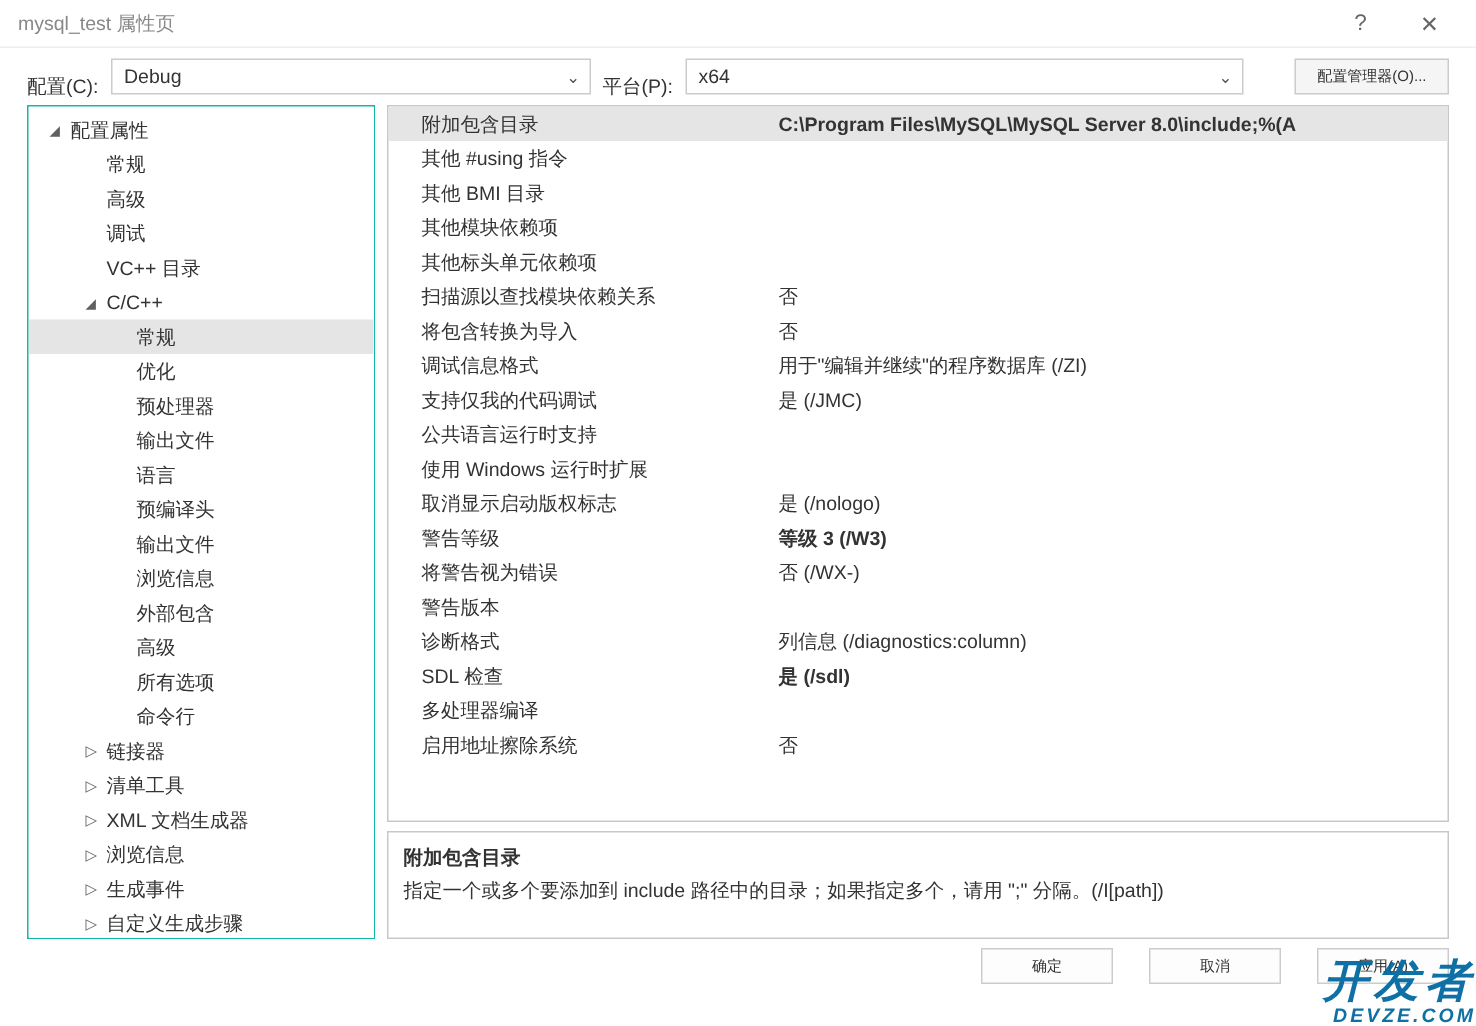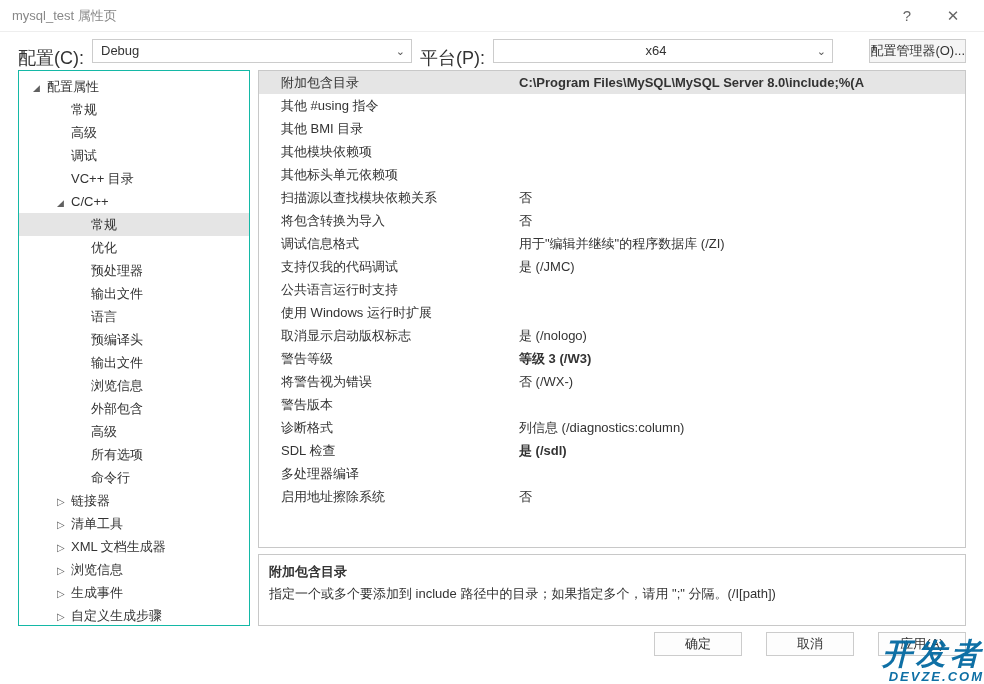--- a/index.html
+++ b/index.html
@@ -33,48 +33,48 @@
       font-size: 15px;
     }
     .toolbar {
       height: 38px;
       display: flex;
       align-items: center;
       padding: 0 18px;
       gap: 8px;
       border-bottom: 1px solid #fff;
     }
-    .toolbar label { font-size: 18px; color: #333; margin-top: 15px; }
+    .toolbar label { font-size: 13px; color: #333; margin-top: 15px; }
     .combo {
       height: 24px;
       border: 1px solid #ccc;
       background: #fff;
       padding: 0 22px 0 8px;
       display: flex;
       align-items: center;
       position: relative;
       font-size: 13px;
     }
     .combo .chev {
       position: absolute;
       right: 6px;
       top: 5px;
       font-size: 11px;
       color: #555;
     }
     .combo.config { width: 320px; }
-    .combo.platform { width: 340px; justify-content: center; }
+    .combo.platform { width: 372px; }
     .btn {
       height: 24px;
       border: 1px solid #ccc;
       background: #f5f5f5;
-      padding: 0 0;
-      display: flex;
-      align-items: center;
-      font-size: 13px;
+      padding: 0 14px;
+      display: flex;
+      align-items: center;
+      font-size: 10px;
       cursor: pointer;
     }
     .main {
       display: flex;
       padding: 0 18px;
       gap: 8px;
       height: 556px;
     }
     .tree {
       width: 232px;

